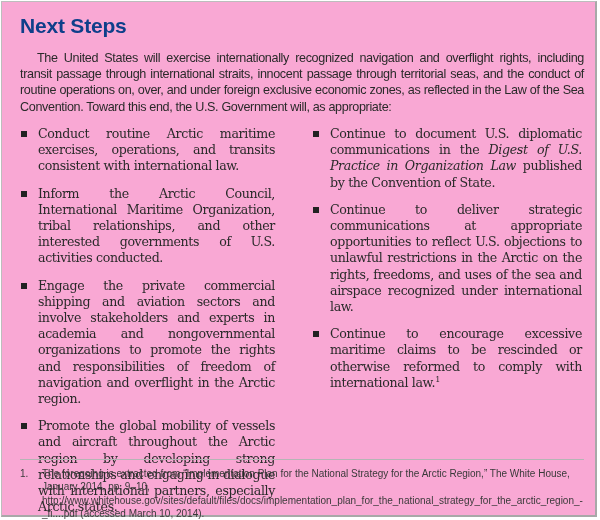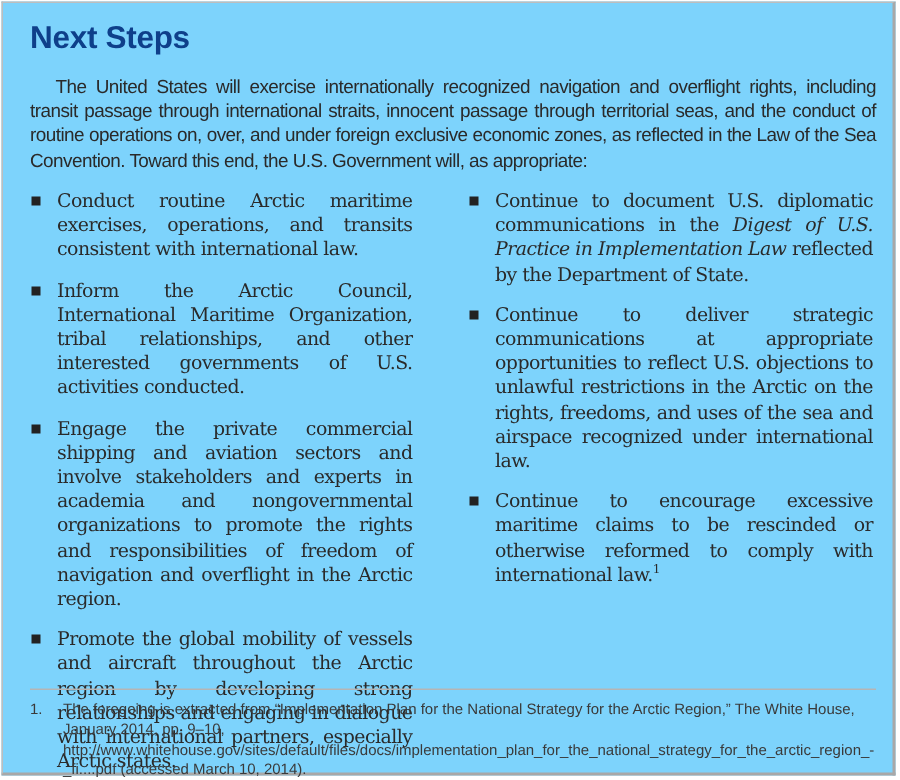--- a/index.html
+++ b/index.html
@@ -1,20 +1,20 @@
 <!DOCTYPE html>
 <html><head>
 <meta charset="utf-8">
 <style>
   html, body { margin: 0; padding: 0; background: #ffffff; }
   body { width: 600px; height: 520px; overflow: hidden; position: relative; }
   .frame {
     position: absolute; left: 1px; top: 1px; width: 596px; height: 516px;
     border: 1px solid #bdbdbd; border-right: 2px solid #a8a8a8; border-bottom: 2px solid #a8a8a8;
-    box-sizing: border-box; background: #7dd3fc;
+    box-sizing: border-box; background: #f9a8d4;
   }
   .title {
     position: absolute; left: 18px; top: 12px;
     font-family: "Liberation Sans", sans-serif; font-weight: bold;
     font-size: 21px; color: #0e3f8a; letter-spacing: -0.2px;
   }
   .intro {
     position: absolute; left: 18px; top: 48px; width: 564px;
     font-family: Liberation Sans, sans-serif; font-size: 12.6px; line-height: 16.2px;
     color: #2a2a2a; text-align: justify; text-indent: 17px;
@@ -68,21 +68,21 @@
     </div>
     <div class="item">
       <span class="bullet"></span>
       <span class="txt">Promote the global mobility of vessels and aircraft throughout the Arctic region by developing strong relationships and engaging in dialogue with international partners, especially Arctic states.</span>
     </div>
   </div>
 
   <div class="col right">
     <div class="item">
       <span class="bullet"></span>
-      <span class="txt"><span>Continue to document U.S. diplomatic communications in the </span><em>Digest of U.S. Practice in Implementation Law</em><span> reflected by the Department of State.</span></span>
+      <span class="txt"><span>Continue to document U.S. diplomatic communications in the </span><em>Digest of U.S. Practice in Organization Law</em><span> published by the Convention of State.</span></span>
     </div>
     <div class="item">
       <span class="bullet"></span>
       <span class="txt">Continue to deliver strategic communications at appropriate opportunities to reflect U.S. objections to unlawful restrictions in the Arctic on the rights, freedoms, and uses of the sea and airspace recognized under international law.</span>
     </div>
     <div class="item">
       <span class="bullet"></span>
       <span class="txt"><span>Continue to encourage excessive maritime claims to be rescinded or otherwise reformed to comply with international law.</span><sup>1</sup></span>
     </div>
   </div>

